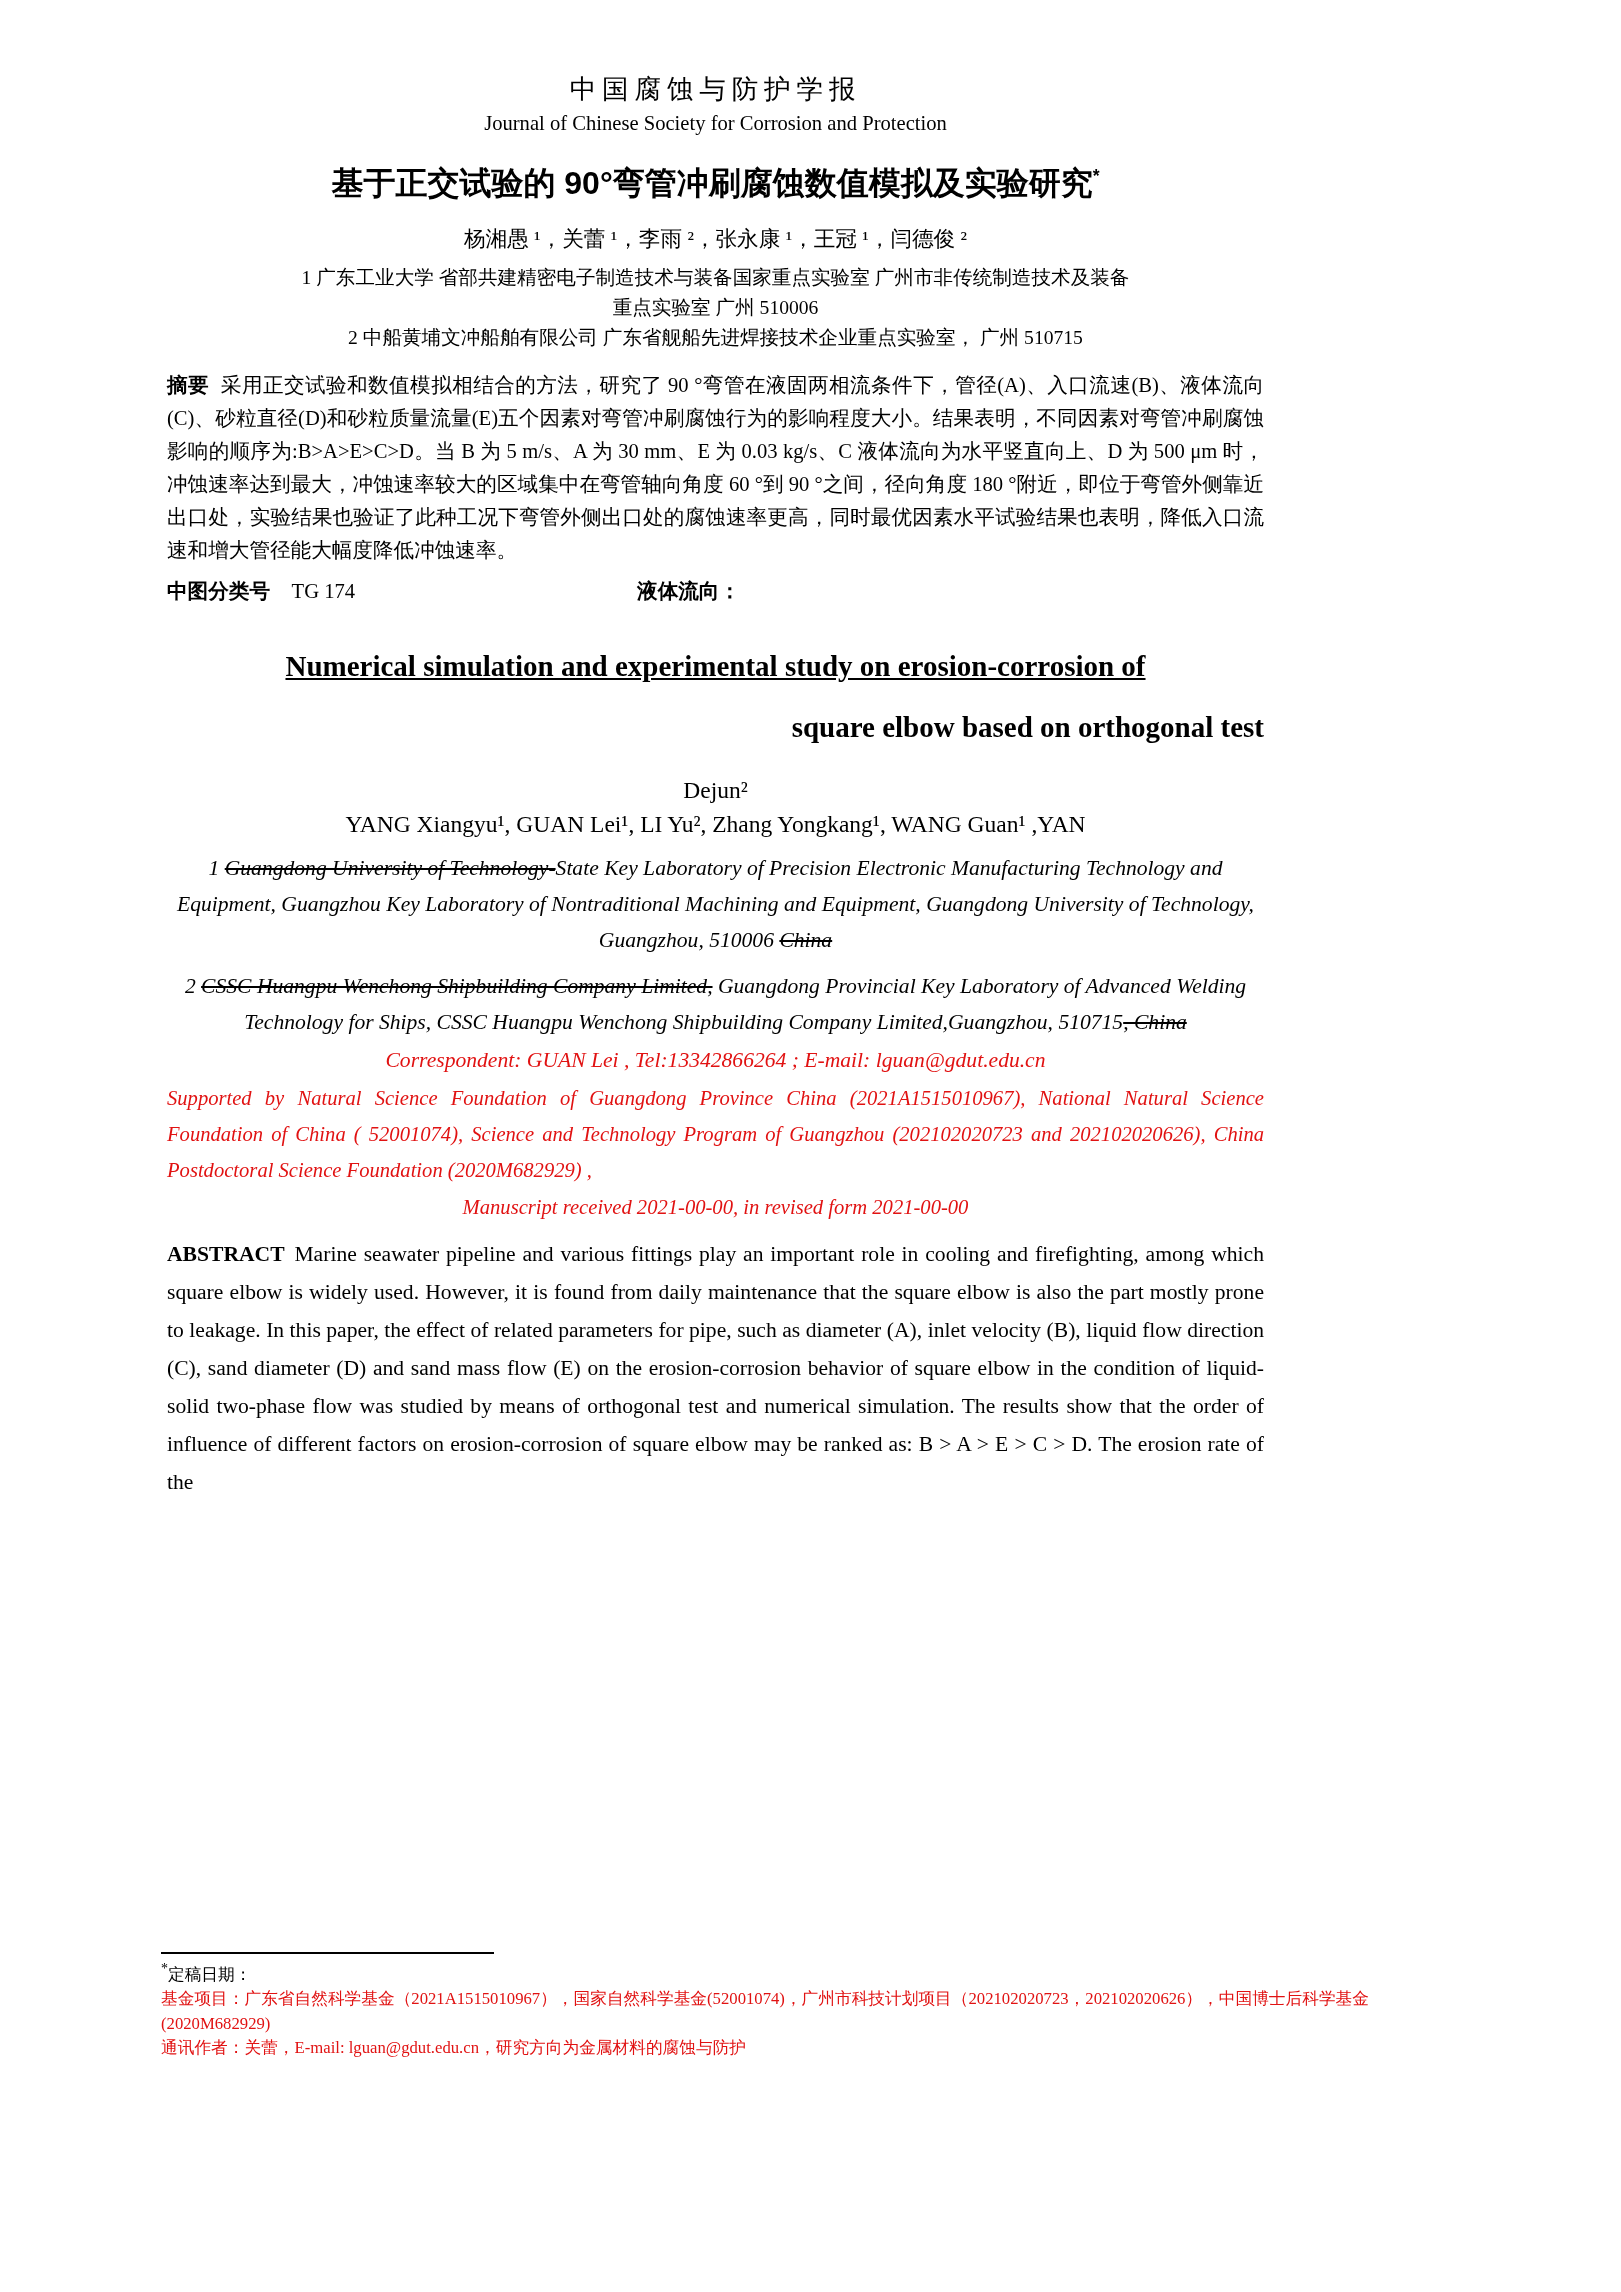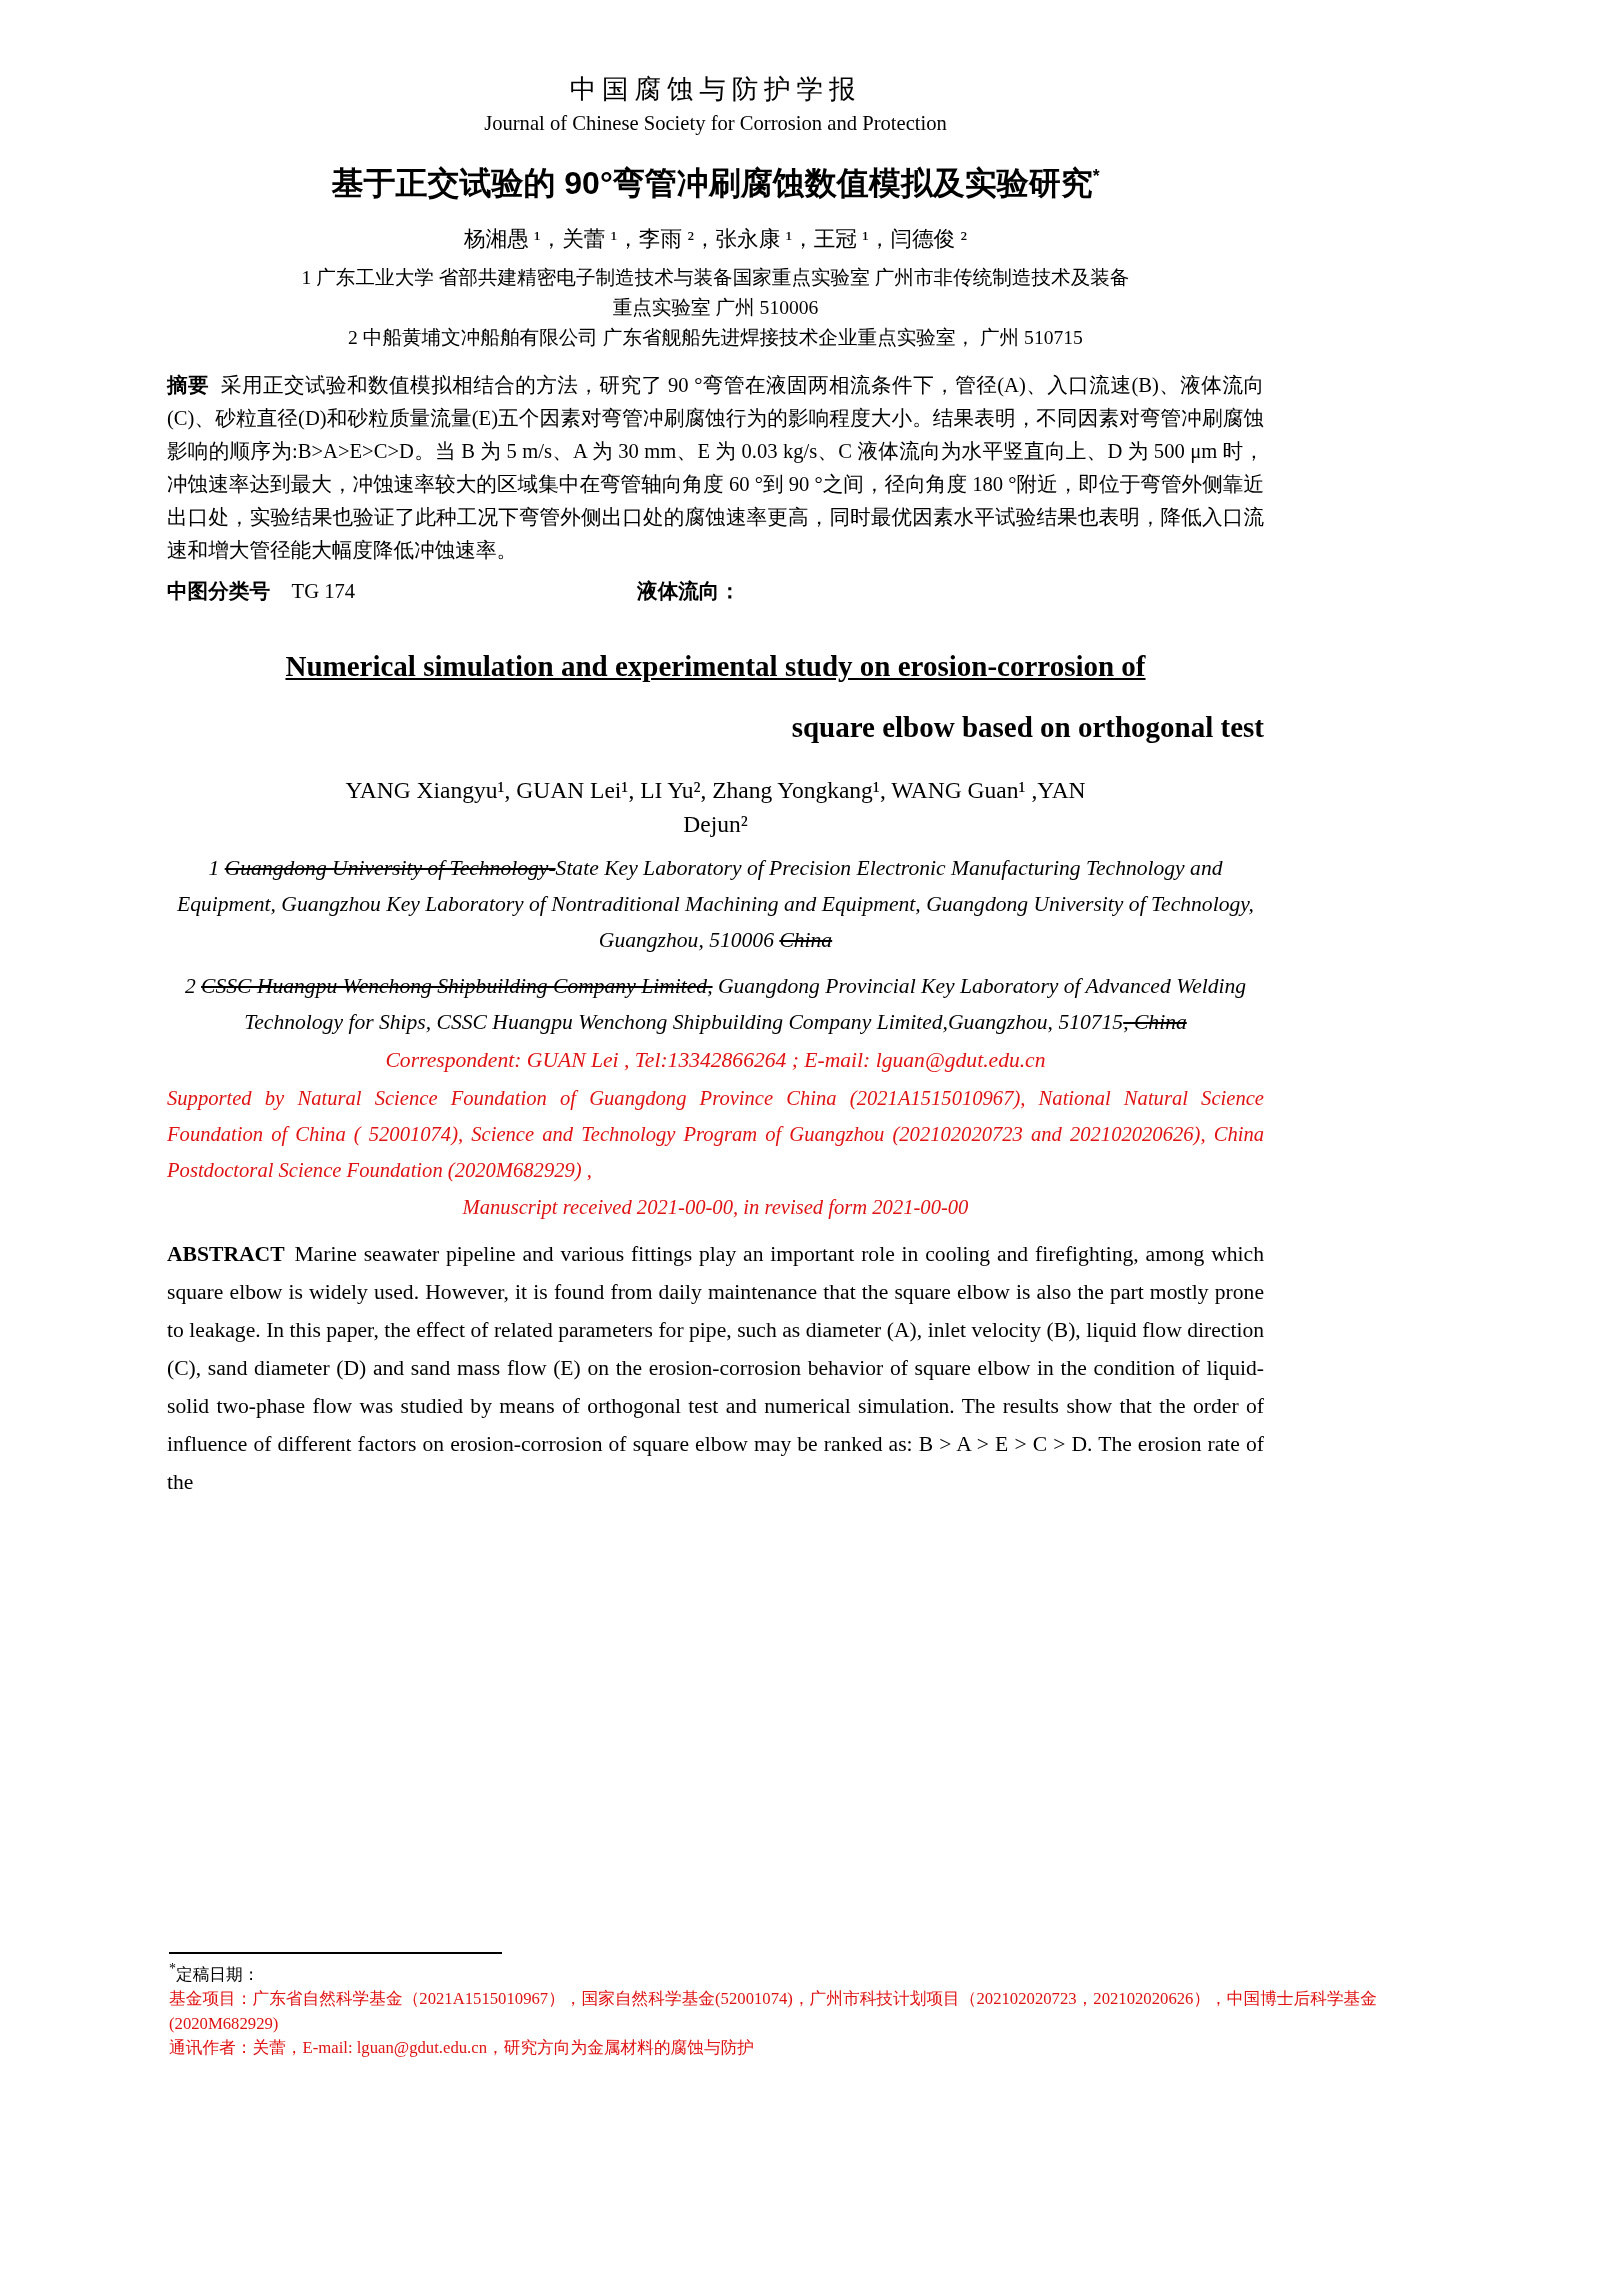--- a/index.html
+++ b/index.html
@@ -43,21 +43,21 @@
 
   .red { color: var(--red); }
   .correspondent { margin-top: 2.9px; text-align: center; font-style: italic; font-size: 21.6px; line-height: 35px; }
   .supported { margin: 2px 0 0 0; text-align: justify; font-style: italic; font-size: 20.6px; line-height: 36px; }
   .manuscript { margin-top: 2px; text-align: center; font-style: italic; font-size: 20.6px; line-height: 35px; }
 
   .en-abstract { margin: 9.8px 0 0 0; font-size: 21.6px; line-height: 38px; text-align: justify; }
   .en-label { font-weight: bold; margin-right: 9.8px; }
 
   .footnote {
-    position: absolute; left: 169px; top: 1952px; width: 1288px;
+    position: absolute; left: 161px; top: 1952px; width: 1288px;
     font-size: 16.7px; line-height: 24.5px;
   }
   .footnote-rule { width: 333px; border-top: 2px solid #000; margin-bottom: 8.8px; }
   .fn-line { }
   .fn-black { color: var(--ink); }
   .fn-red { color: var(--red); }
   sup { line-height: 0; }
 </style>
 </head>
 <body>
@@ -81,22 +81,22 @@
 
 
   <div class="clc-line">
     <b class="cn-label">中图分类号</b><span class="clc-value">TG 174</span><b class="cn-label article-no">液体流向：</b>
   </div>
 
   <div class="en-title-1">Numerical simulation and experimental study on erosion-corrosion of</div>
   <div class="en-title-2">square elbow based on orthogonal test</div>
 
   <div class="en-authors">
+    <div>Dejun²</div>
     <div>YANG Xiangyu¹, GUAN Lei¹, LI Yu², Zhang Yongkang¹, WANG Guan¹ ,YAN</div>
-    <div>Dejun²</div>
   </div>
 
   <p class="en-affil"><span>1 </span><span class="strike">Guangdong University of Technology-</span><span>State Key Laboratory of Precision Electronic Manufacturing Technology and Equipment, Guangzhou Key Laboratory of Nontraditional Machining and Equipment, Guangdong University of Technology, Guangzhou, 510006 </span><span class="strike">China</span></p>
 
   <p class="en-affil"><span>2 </span><span class="strike">CSSC Huangpu Wenchong Shipbuilding Company Limited,</span><span> Guangdong Provincial Key Laboratory of Advanced Welding Technology for Ships, CSSC Huangpu Wenchong Shipbuilding Company Limited,Guangzhou, 510715</span><span class="strike">, China</span></p>
 
   <div class="correspondent red">Correspondent: GUAN Lei , Tel:13342866264 ; E-mail: lguan@gdut.edu.cn</div>
 
   <p class="supported red">Supported by Natural Science Foundation of Guangdong Province China (2021A1515010967), National Natural Science Foundation of China ( 52001074), Science and Technology Program of Guangzhou (202102020723 and 202102020626), China Postdoctoral Science Foundation (2020M682929) ,</p>
 

